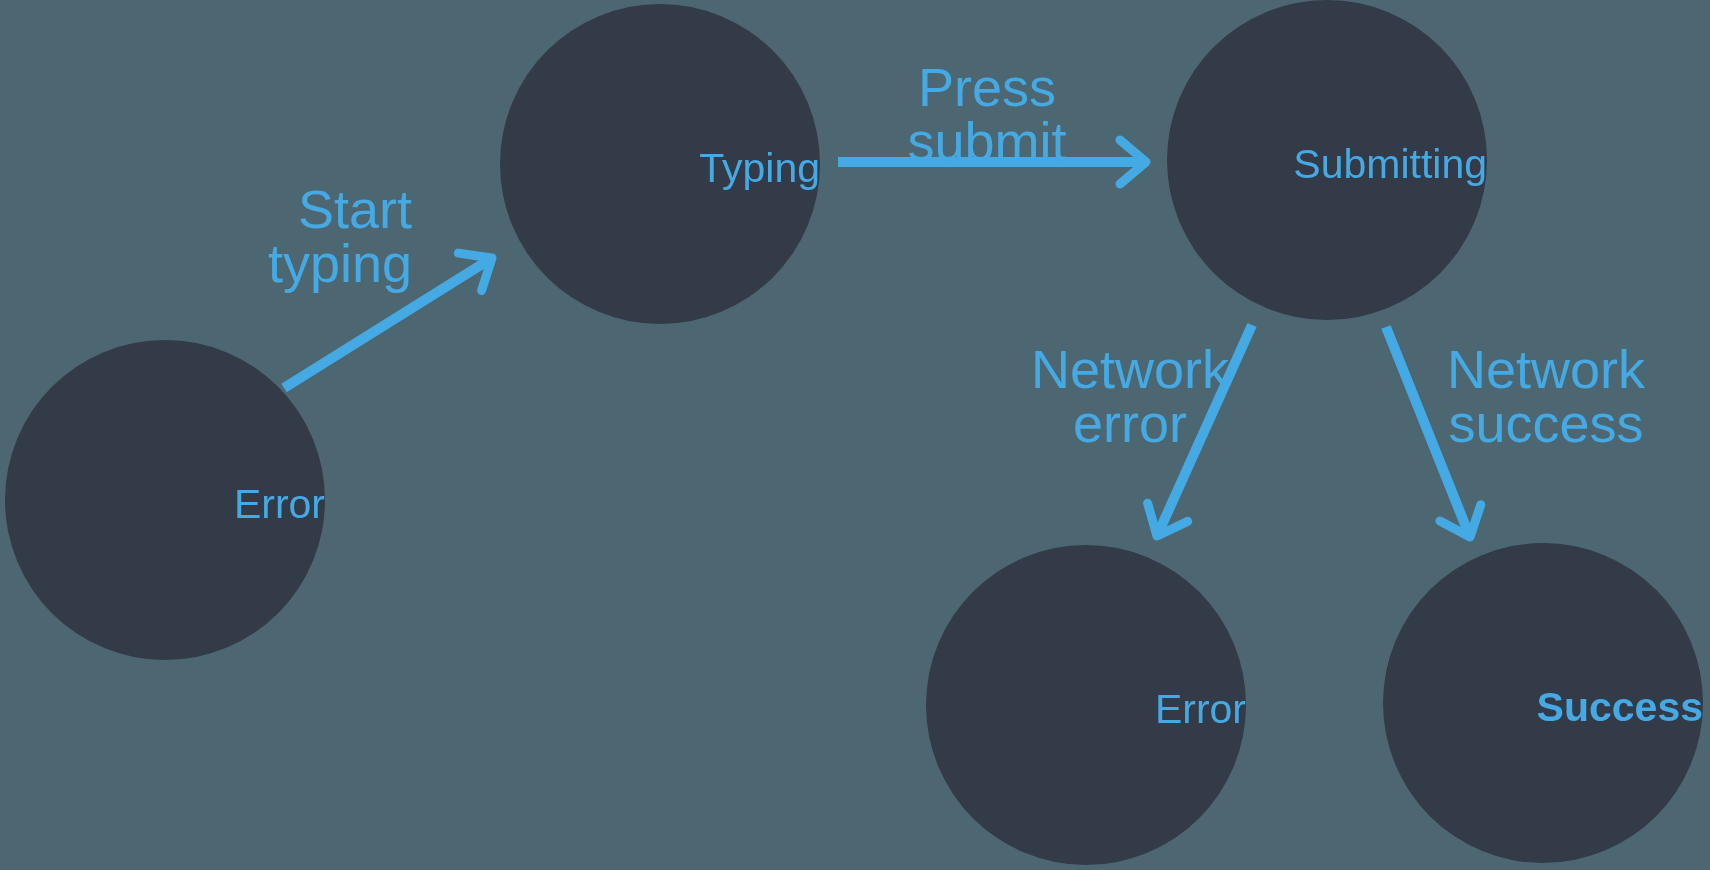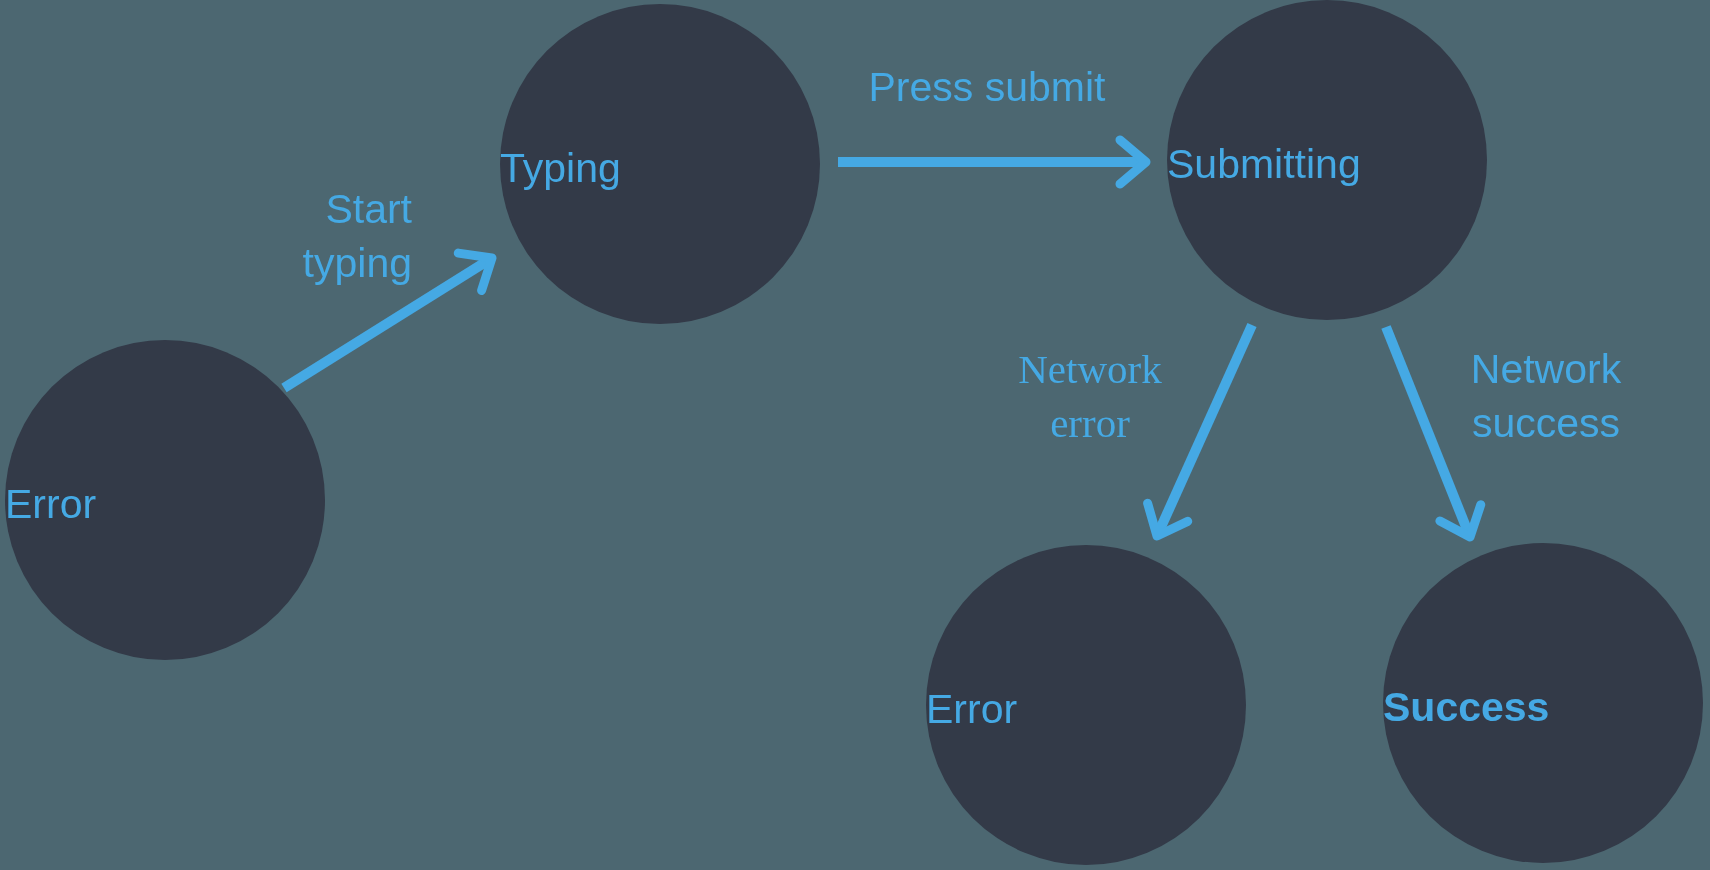--- a/index.html
+++ b/index.html
@@ -18,45 +18,45 @@
   }
   .stage { position: absolute; inset: 0; }
   .node {
     position: absolute;
     width: 320px;
     height: 320px;
     border-radius: 50%;
     background: var(--node);
     display: flex;
     align-items: center;
-    justify-content: flex-start;
+    justify-content: flex-end;
   }
   .node .node-label {
     color: var(--accent);
     font-size: 41px;
     line-height: 1.1;
     padding-top: 10px;
     white-space: nowrap;
   }
   .node-empty      { left: 5px;    top: 340px; }
   .node-typing     { left: 500px;  top: 4px;   }
   .node-submitting { left: 1167px; top: 0px;   }
   .node-error      { left: 926px;  top: 545px; }
   .node-success    { left: 1383px; top: 543px; font-weight: bold; }
 
   .edge-label {
     position: absolute;
     color: var(--accent);
-    font-size: 41px;
+    font-size: 54px;
     line-height: 54px;
     text-align: center;
   }
   .label-start-typing    { left: 242px;  top: 182px; width: 170px; text-align: right; }
   .label-press-submit    { left: 837px;  top: 60px;  width: 300px; }
-  .label-network-error   { left: 990px;  top: 342px; width: 200px; font-family: Liberation Serif, serif; }
+  .label-network-error   { left: 1030px;  top: 342px; width: 200px; }
   .label-network-success { left: 1436px; top: 342px; width: 220px; }
 
   svg.arrows { position: absolute; inset: 0; width: 1710px; height: 870px; }
   svg.arrows line {
     stroke: var(--accent);
     stroke-width: 10;
     stroke-linecap: butt;
   }
   svg.arrows .head {
     stroke: var(--accent);

